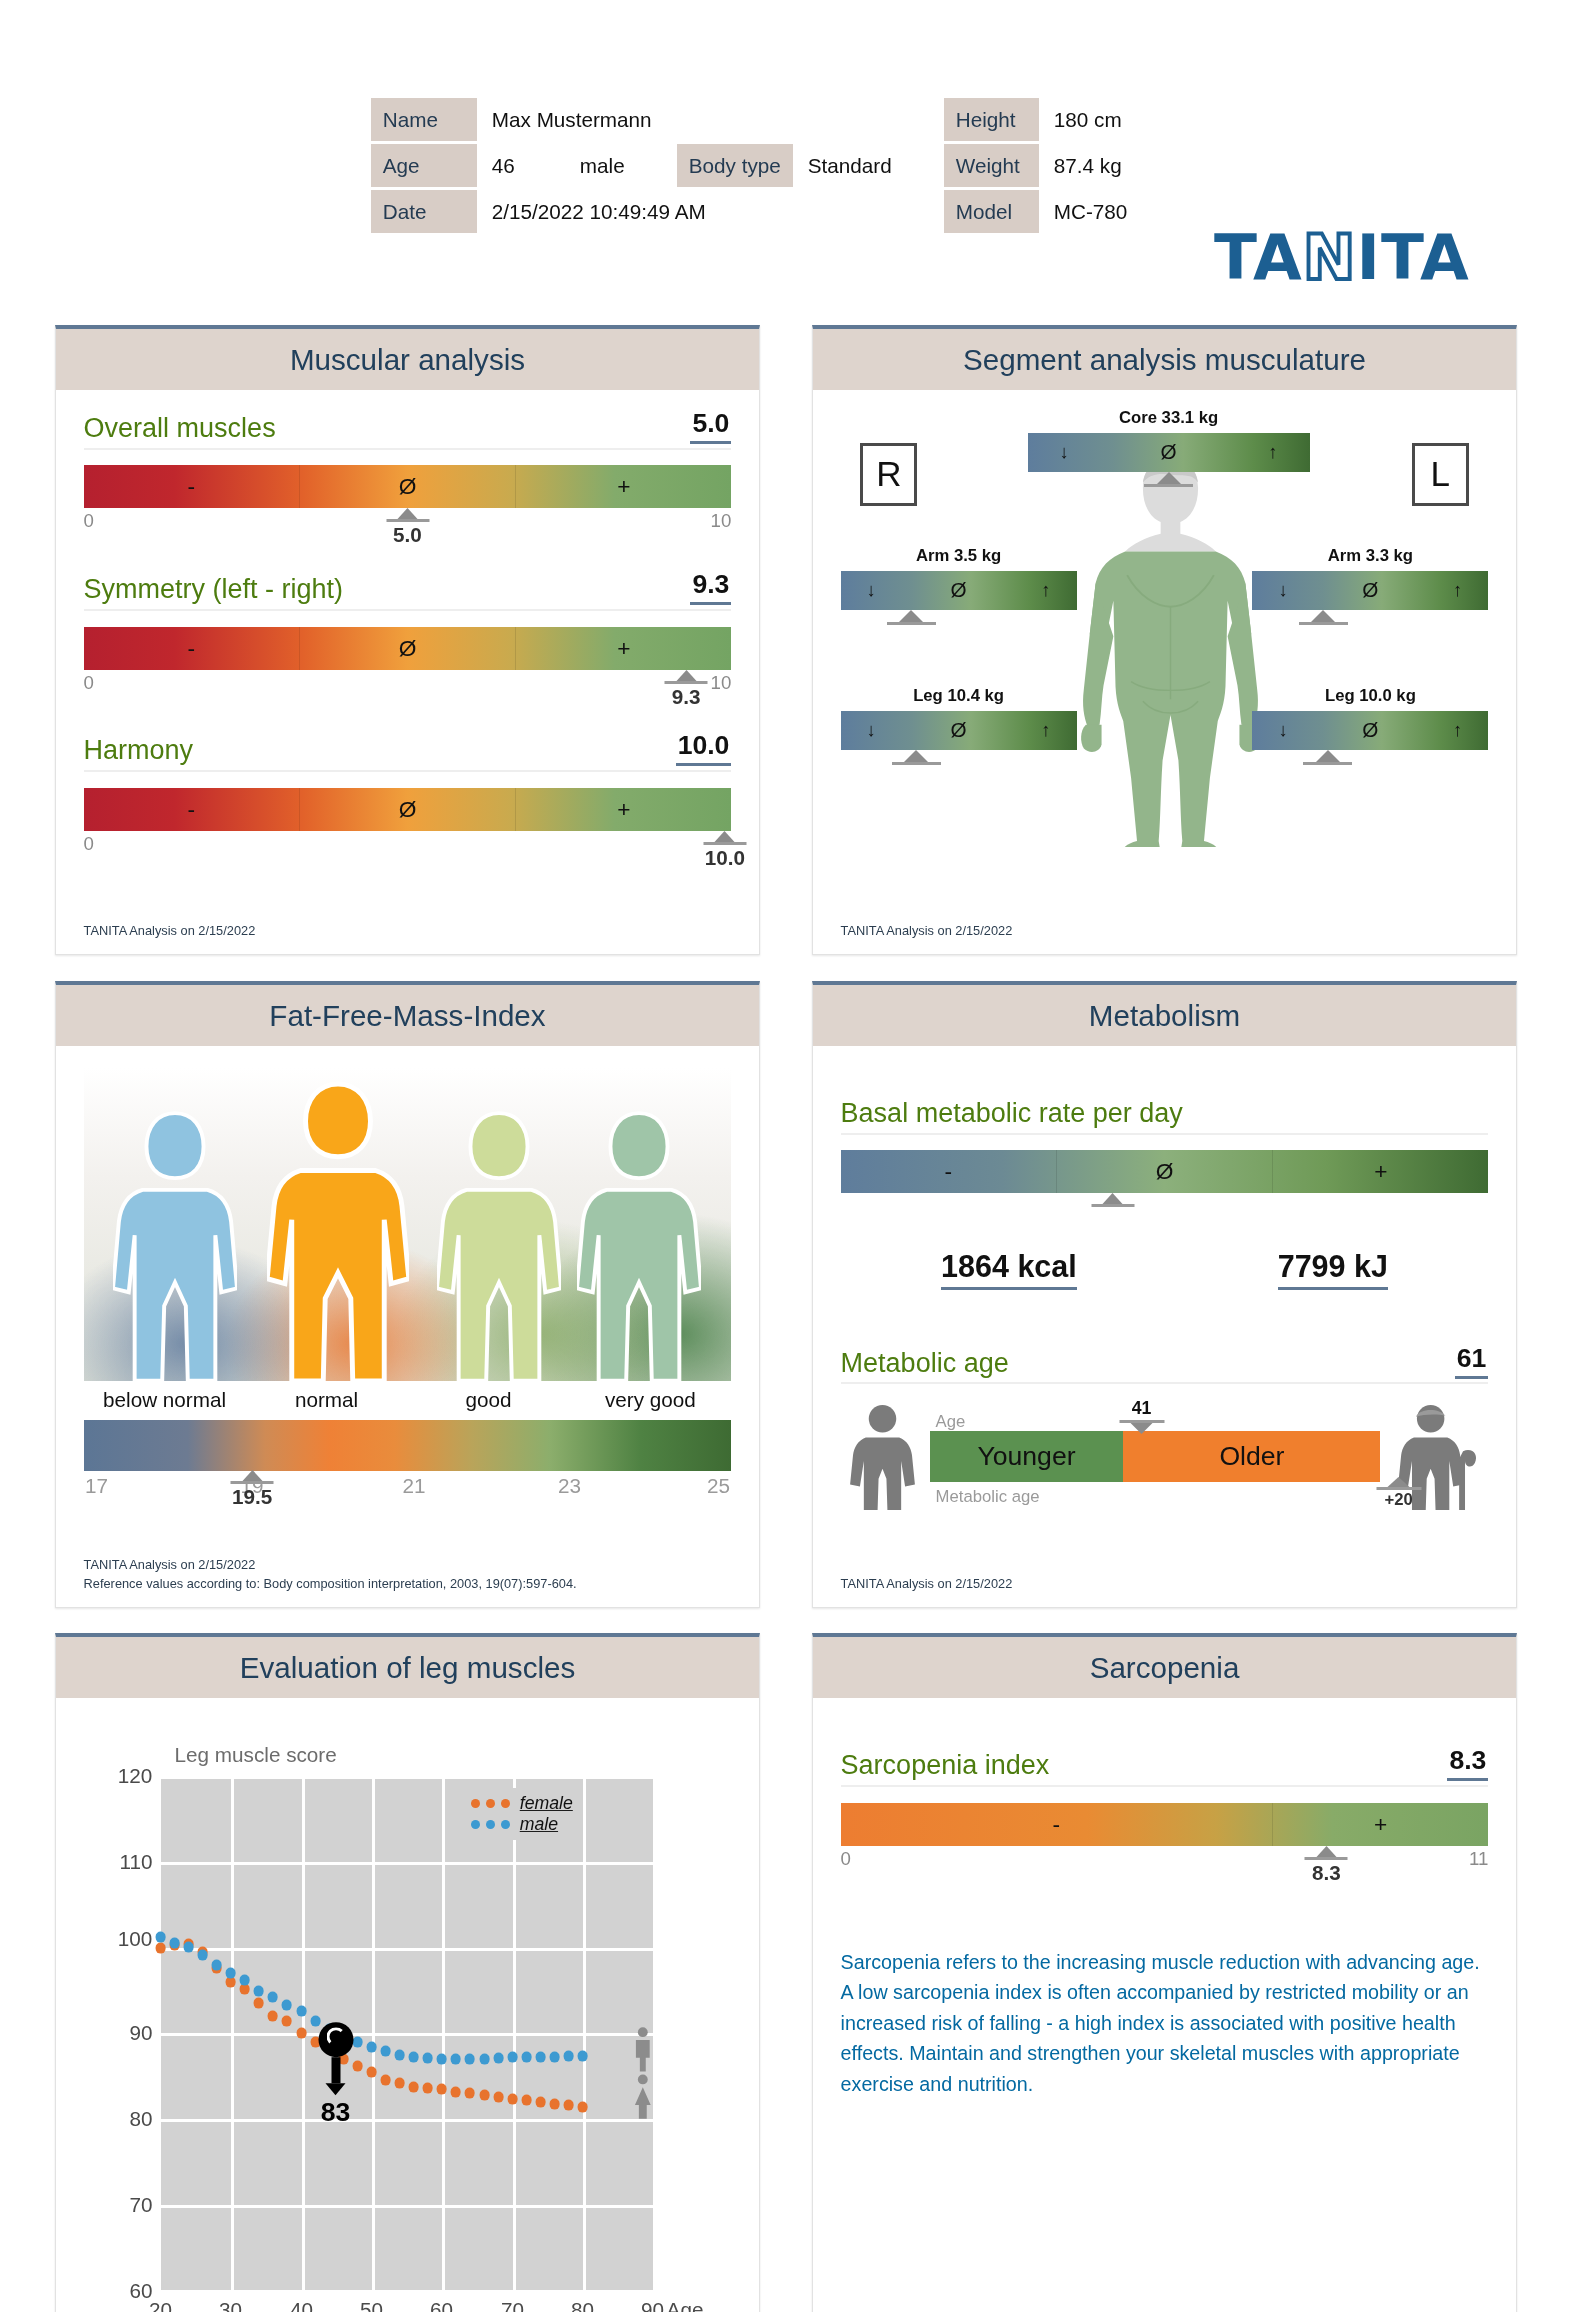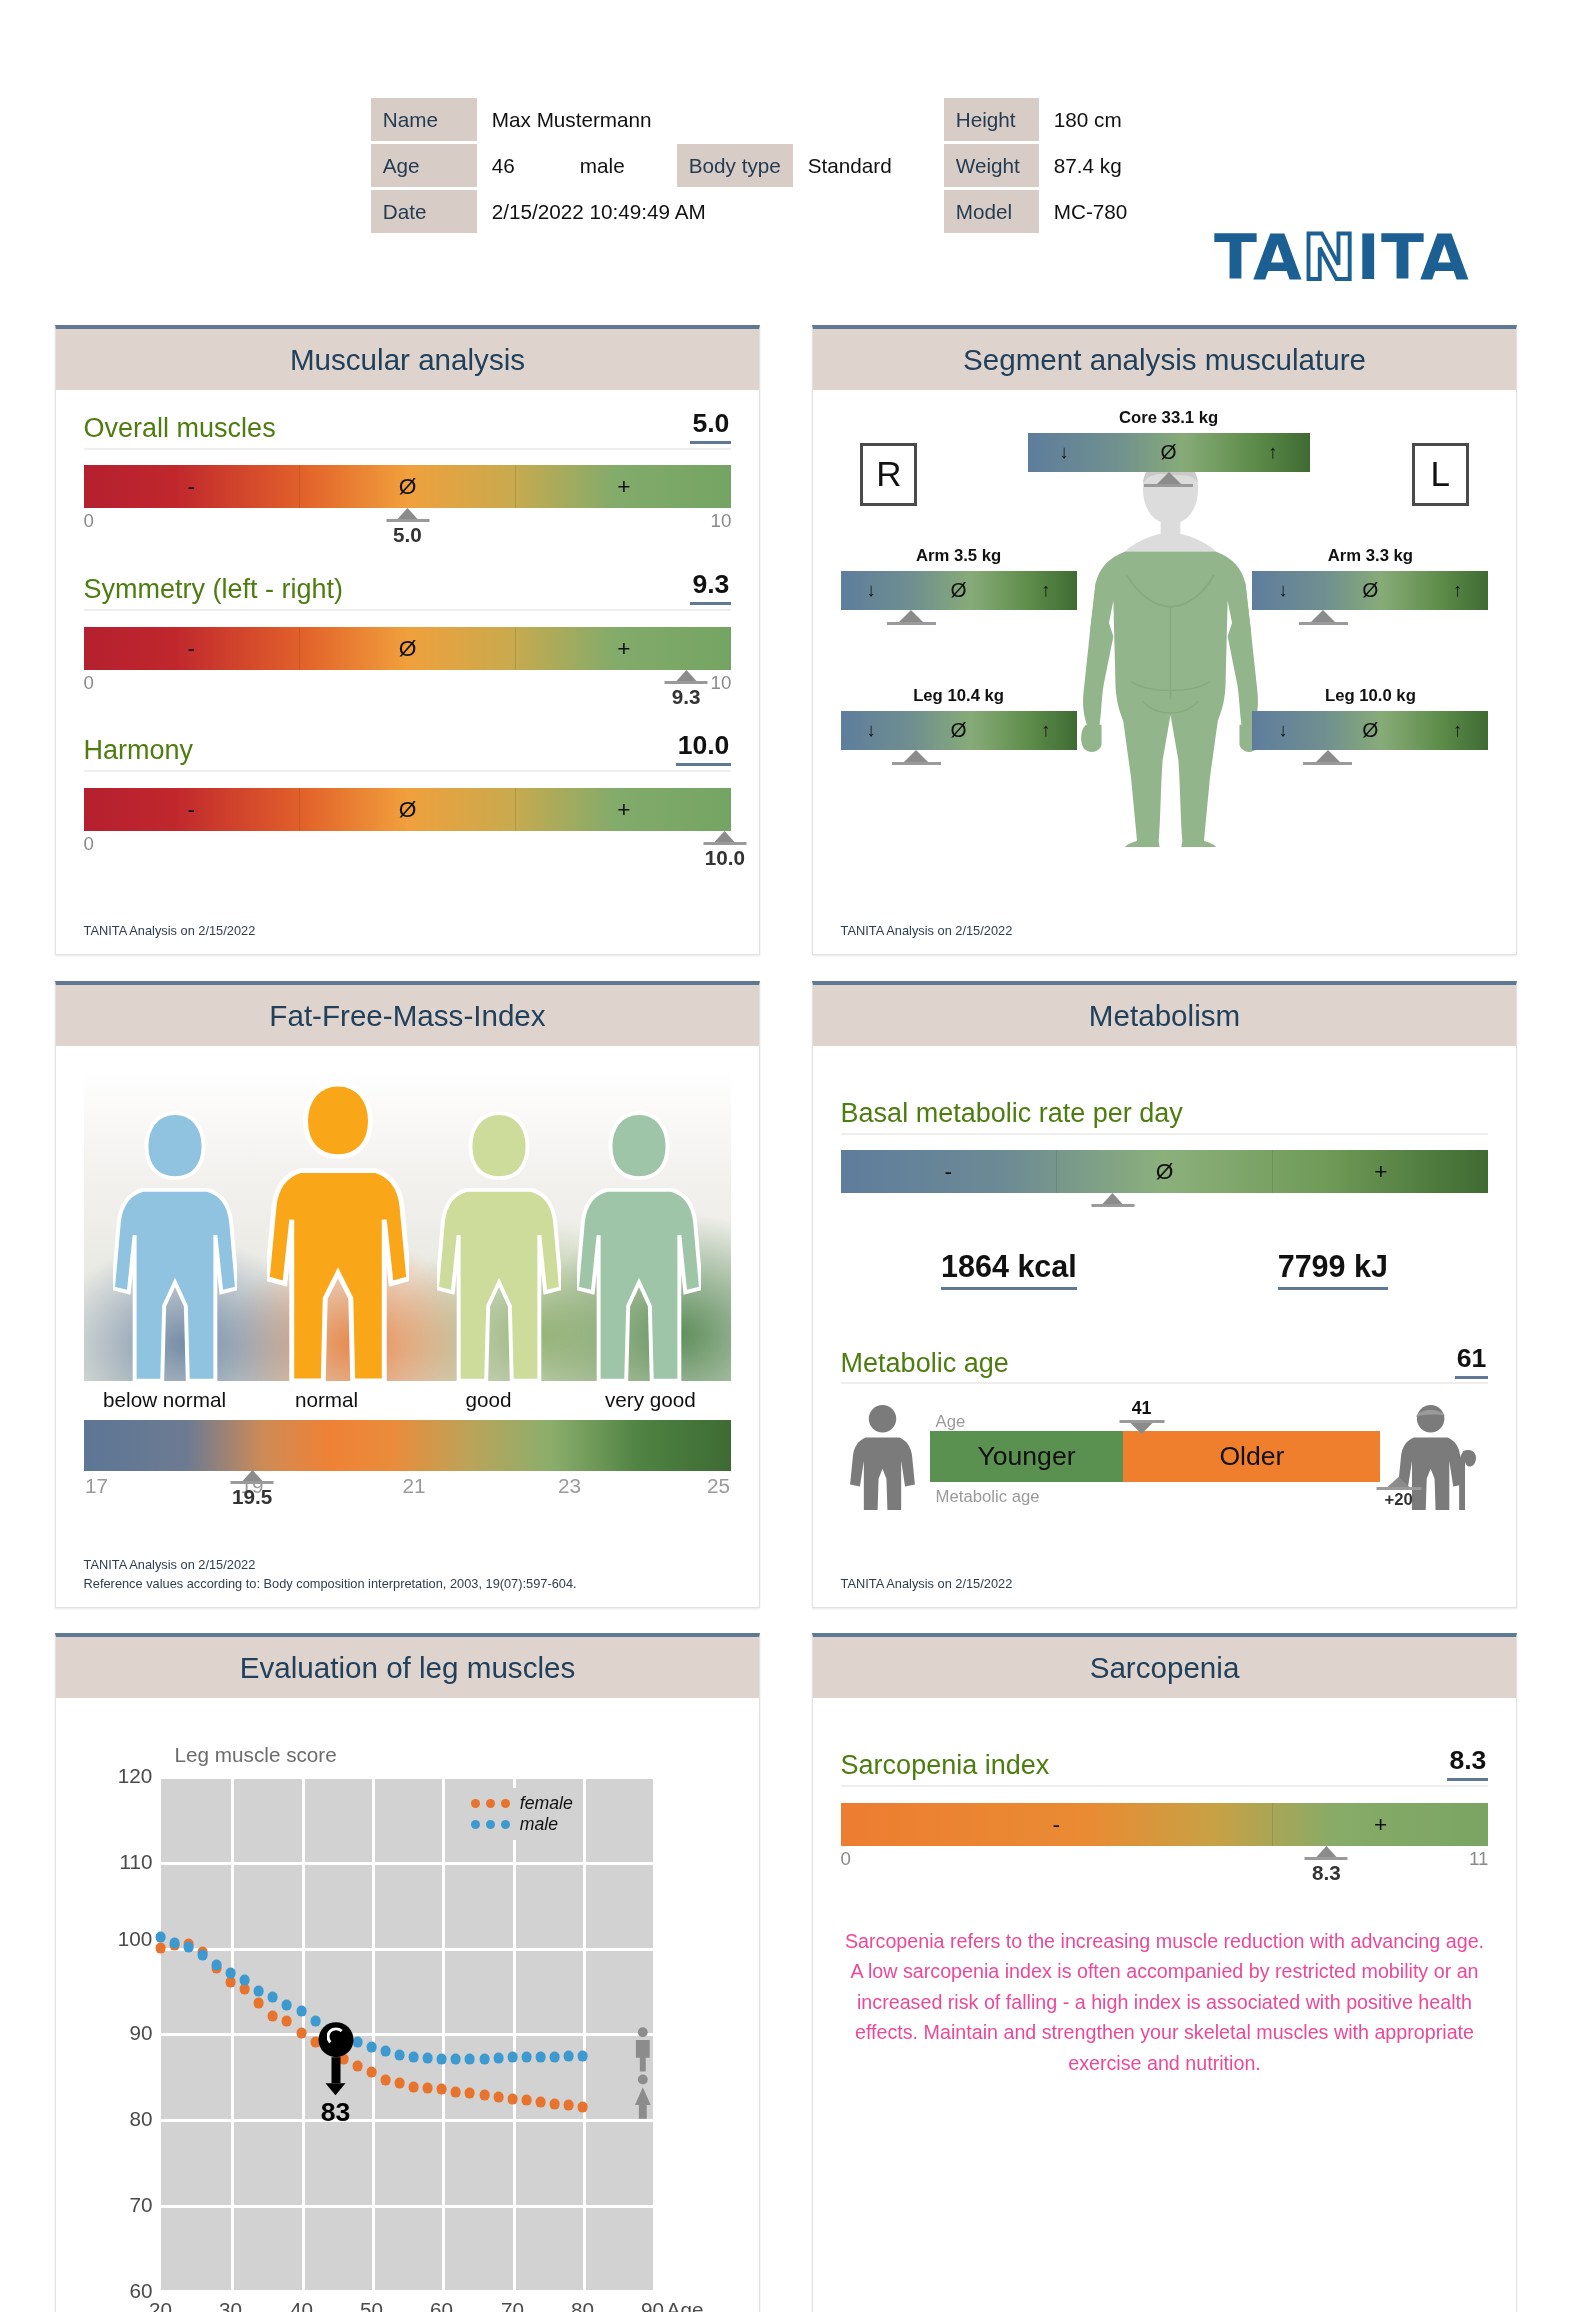--- a/index.html
+++ b/index.html
@@ -119,35 +119,35 @@
 
   
   .chart { position:relative; margin-top:15.8px; }
   .plot { position:absolute; background:#d2d2d2; }
   .gl { position:absolute; background:#ffffff; }
   .ytick { position:absolute; font-size:20.7px; color:#4a4a4a; text-align:right; transform:translateY(-50%); }
   .xtick { position:absolute; font-size:20.7px; color:#4a4a4a; transform:translateX(-50%); }
   .axis-name { position:absolute; font-size:20.7px; color:#4a4a4a; }
   .chart-title { position:absolute; font-size:20.7px; color:#6c6c6c; }
   .dot { position:absolute; width:10.8px; height:10.8px; border-radius:50%; transform:translate(-50%,-50%); }
-  .legend { position:absolute; background:#d2d2d2; padding:3.9px 5.9px; }
+  .legend { position:absolute; background:#d2d2d2; padding:3.9px 5.9px;text-decoration:underline; }
   .legend .row { display:flex; align-items:center; height:21.7px; }
   .legend .row .d { width:8.9px; height:8.9px; border-radius:50%; margin-right:5.9px; }
   .legend .row .nm { font-size:17.7px; font-style:italic; color:#111; margin-left:3.9px; }
   .marker { position:absolute; transform:translate(-50%,-50%); }
   .marker .ball { width:35px; height:35px; border-radius:50%; background:#000; position:relative; }
   .marker .ball::after { content:""; position:absolute; left:8.9px; top:4.9px; width:12.8px; height:12.8px;
         border:3px solid #fff; border-radius:50%; border-right-color:transparent; border-bottom-color:transparent; }
   .marker .stem { width:8.9px; height:25.6px; background:#000; margin:0 auto; }
   .marker .arrow { width:0; height:0; margin:0 auto;
         border-left:10.8px solid transparent; border-right:10.8px solid transparent; border-top:12.8px solid #000; }
   .marker .mlab { font-size:26.6px; font-weight:bold; color:#000; text-align:center; margin-top:2px; }
 
   
-  .sarco-text { font-size:19.7px; line-height:1.55; color:#ec4899; margin-top:52px;text-align:center; }
+  .sarco-text { font-size:19.7px; line-height:1.55; color:#0369a1; margin-top:73px; }
 </style>
 </head>
 <body>
 
 <div class="header">
   <table class="info-table tbl-left">
     <tbody>
         <tr>
       <td class="lbl" style="width:106px">Name</td>
       <td class="val" colspan="4" style="width:406px">Max Mustermann</td>

